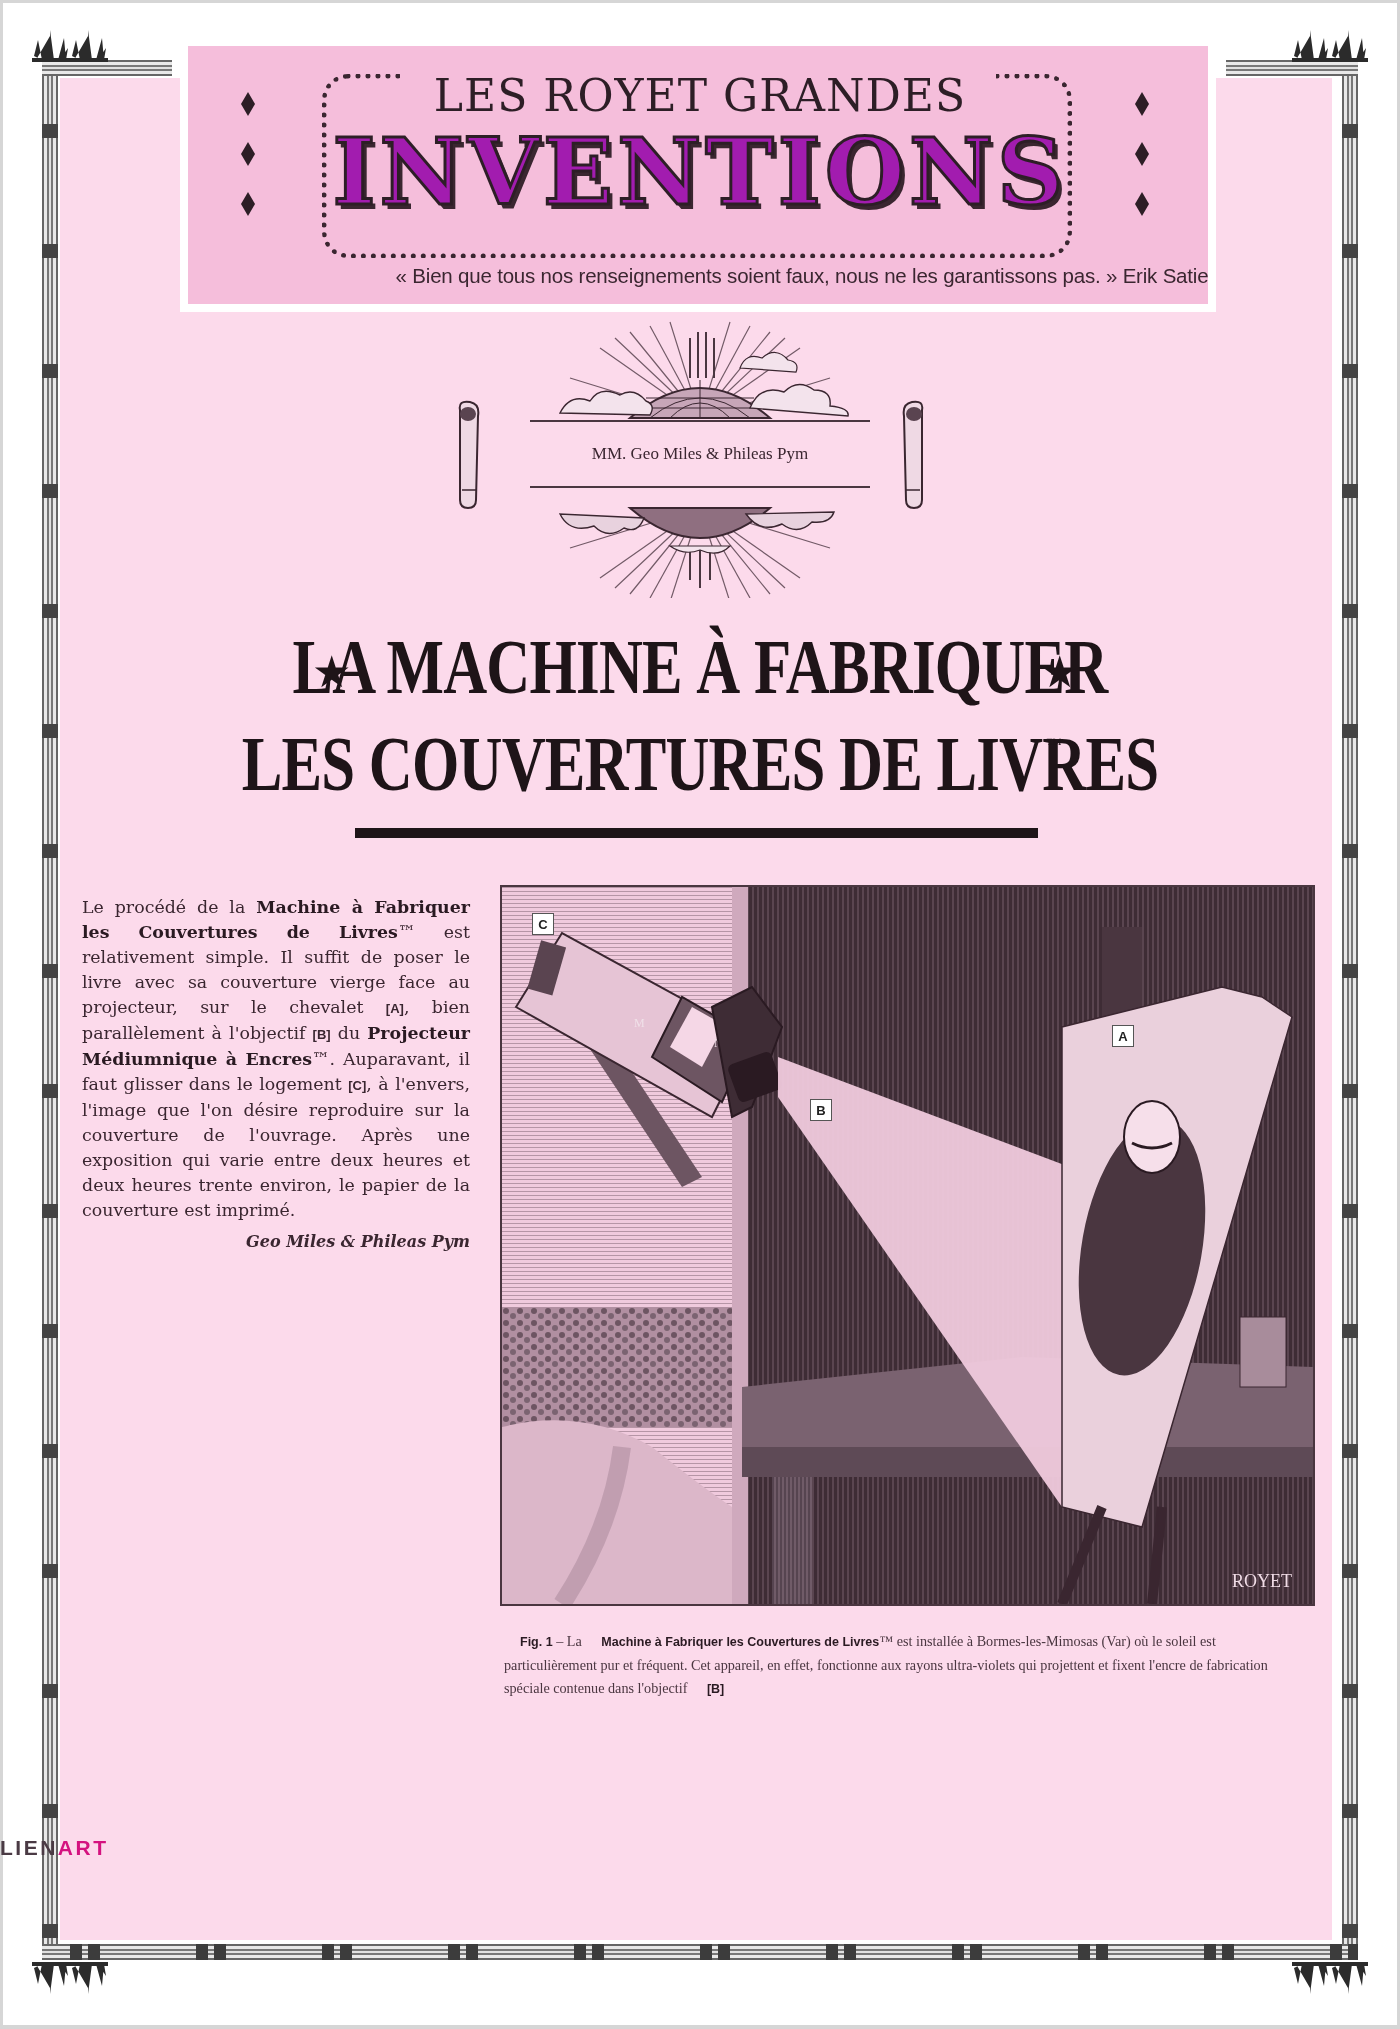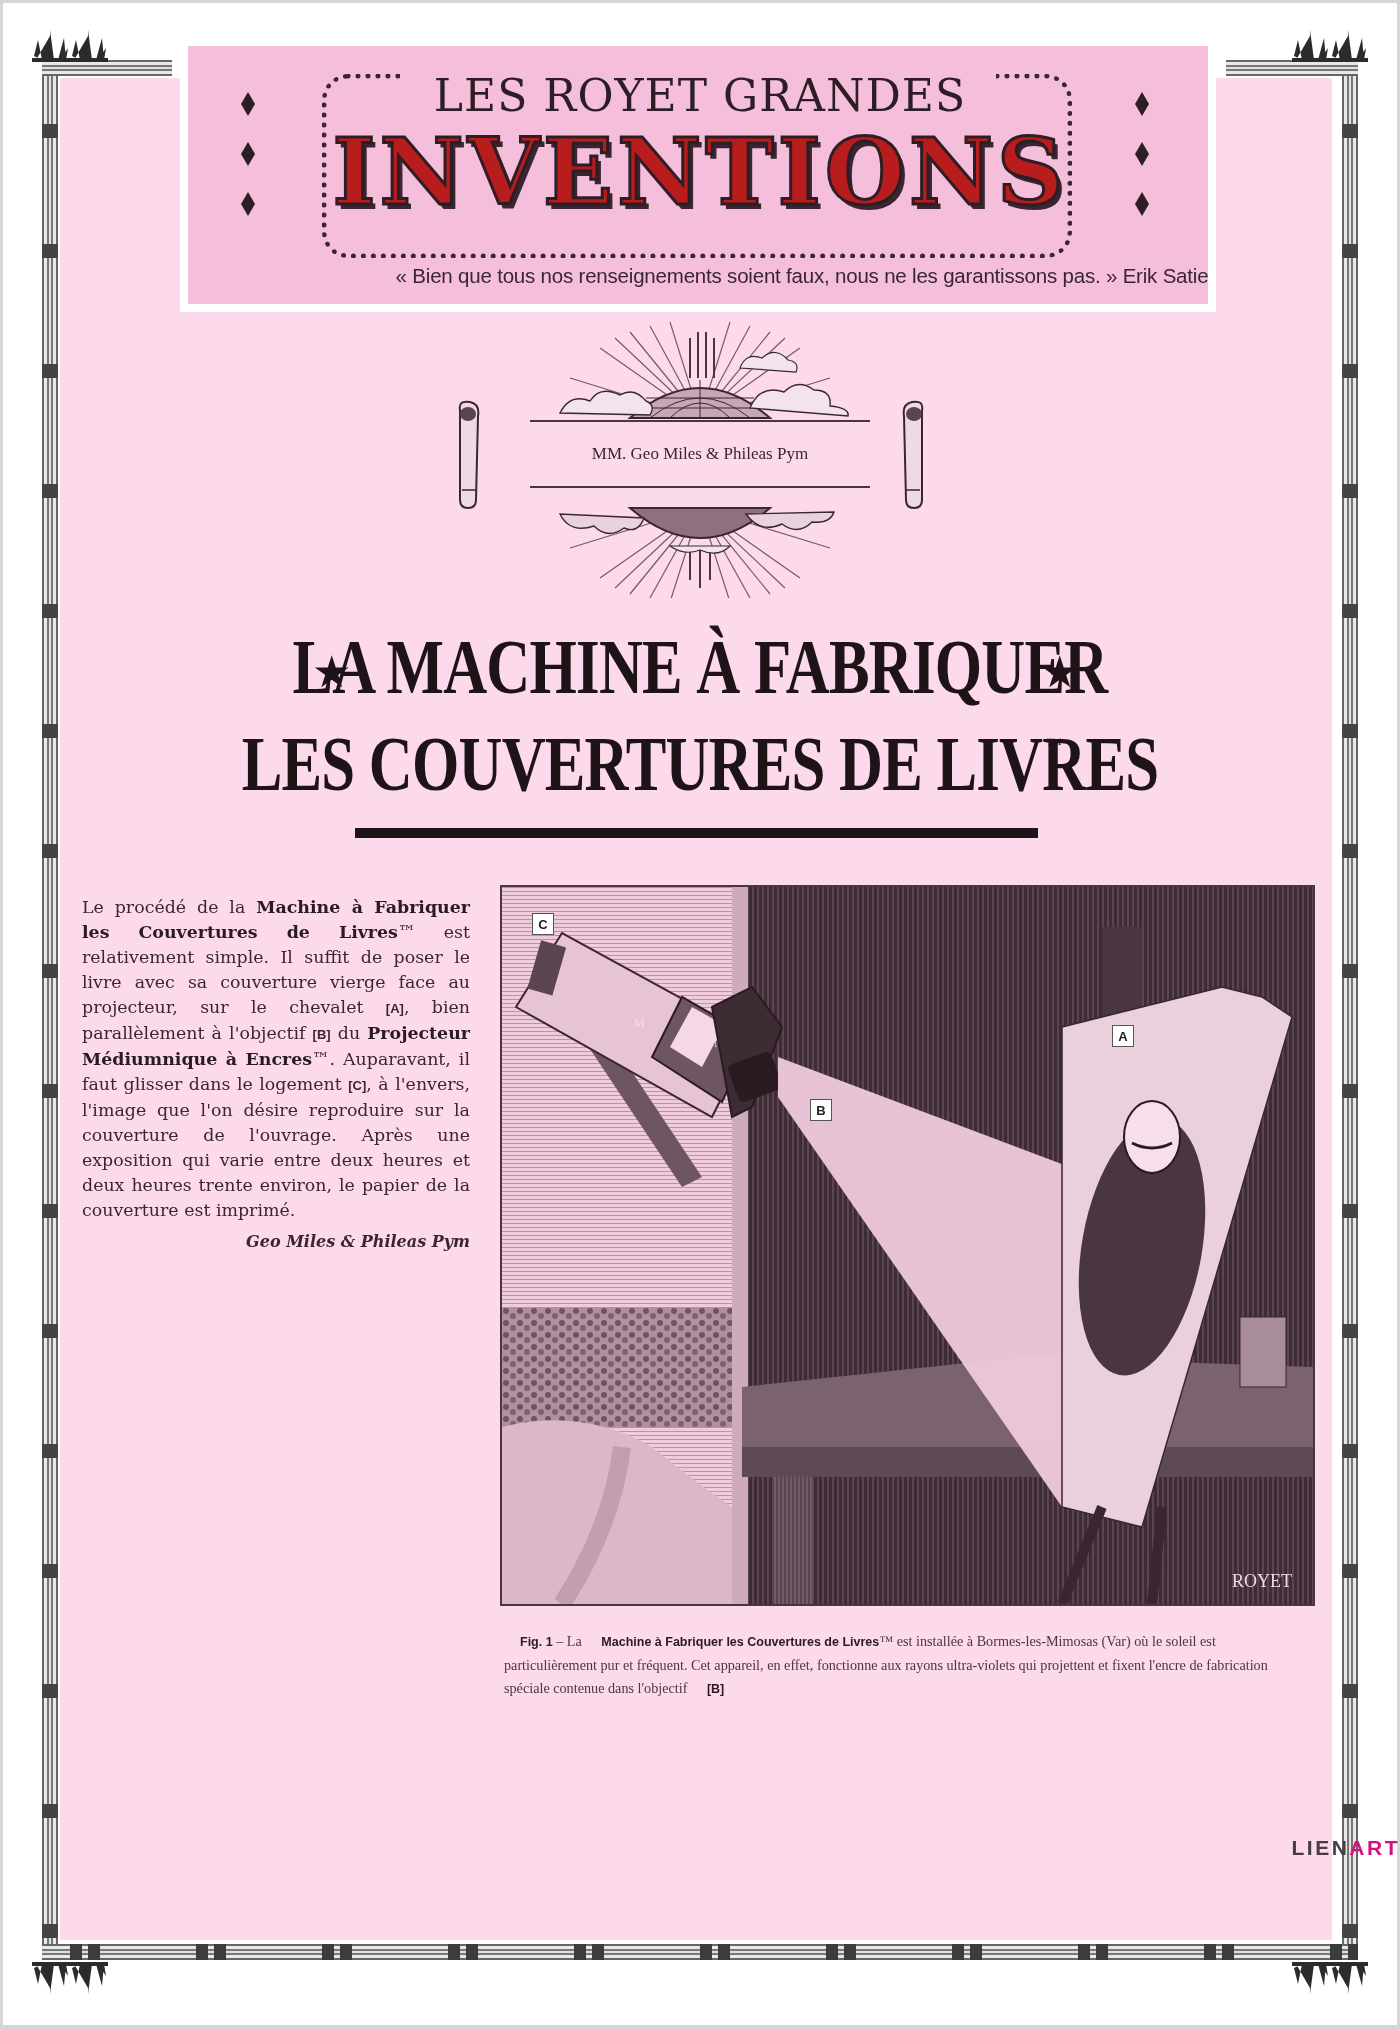--- a/index.html
+++ b/index.html
@@ -25,21 +25,21 @@
   
   .banner-outer { position: absolute; left: 180px; top: 40px; width: 1036px; height: 272px; background: #ffffff; }
   .banner { position: absolute; left: 188px; top: 46px; width: 1020px; height: 258px; background: #f5bedb; }
   .banner-frame { position: absolute; left: 322px; top: 74px; width: 750px; height: 184px;
     border: 5px dotted #3a2630; border-radius: 26px; }
   .banner-frame-mask { position: absolute; background: #f5bedb; }
   .banner-small { position: absolute; left: 0; right: 0; top: 70px; text-align: center;
     font-family: "DejaVu Serif", serif; font-size: 44px; letter-spacing: 1px; color: #2d1e26; font-weight: normal; }
   .banner-big { position: absolute; left: 0; right: 0; top: 118px; text-align: center;
     font-family: "DejaVu Serif", serif; font-weight: bold; font-size: 92px; letter-spacing: 4px;
-    color: #b91c1c; -webkit-text-stroke: 3px #2d1e26; text-shadow: 4px 5px 0 #3a2630; transform: scaleY(1.0); }
+    color: #a21caf; -webkit-text-stroke: 3px #2d1e26; text-shadow: 4px 5px 0 #3a2630; transform: scaleY(1.0); }
   .diamonds { position: absolute; top: 92px; width: 30px; display: flex; flex-direction: column; gap: 26px; align-items: center; }
   .diamond { width: 14px; height: 24px; background: #2d1e26; clip-path: polygon(50% 0, 100% 50%, 50% 100%, 0 50%); }
   .quote { position: absolute; left: 188px; width: 1228px; top: 264px; text-align: center;
     font-family: "Liberation Sans", sans-serif; font-size: 20.5px; color: #3a2630; letter-spacing: -0.2px; }
 
   
   .emblem { position: absolute; left: 520px; top: 318px; width: 360px; height: 280px; }
   .authors-band { position: absolute; left: 530px; top: 420px; width: 340px; height: 68px;
     border-top: 2px solid #4a3640; border-bottom: 2px solid #4a3640; background: #fcdaeb;
     display: flex; align-items: center; justify-content: center; }
@@ -68,21 +68,21 @@
   .fig-label { position: absolute; width: 22px; height: 22px; background: #fff; border: 1px solid #555;
     font-family: "Liberation Sans", sans-serif; font-weight: bold; font-size: 13px; color: #222;
     display: flex; align-items: center; justify-content: center; }
 
   
   .caption { position: absolute; left: 504px; top: 1630px; width: 804px;
     font-family: "Liberation Serif", serif; font-size: 14.2px; line-height: 23px; color: #4a3640; }
   .caption b { font-family: "Liberation Sans", sans-serif; font-size: 12.5px; color: #2a1a22; padding-left: 16px; }
 
   
-  .publisher { position: absolute; left: 0; width: 1400px; top: 1836px; text-align: right;
+  .publisher { position: absolute; left: 0; width: 1400px; top: 1836px; text-align: left;
     font-family: "Liberation Sans", sans-serif; font-size: 21px; letter-spacing: 2.5px; font-weight: bold; }
   .pub-a { color: #4a3a44; }
   .pub-b { color: #d4127f; }
 </style>
 </head>
 <body>
 
 <div class="page-edge"></div>
 
 <div class="panel"></div>

